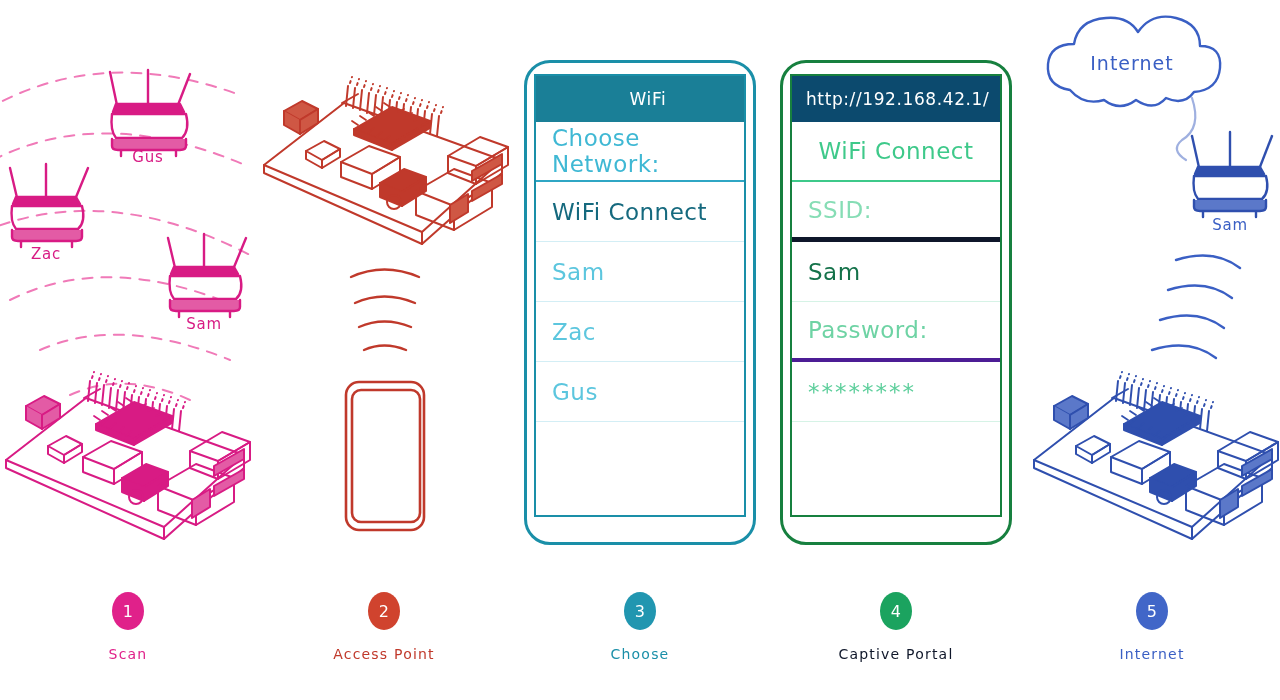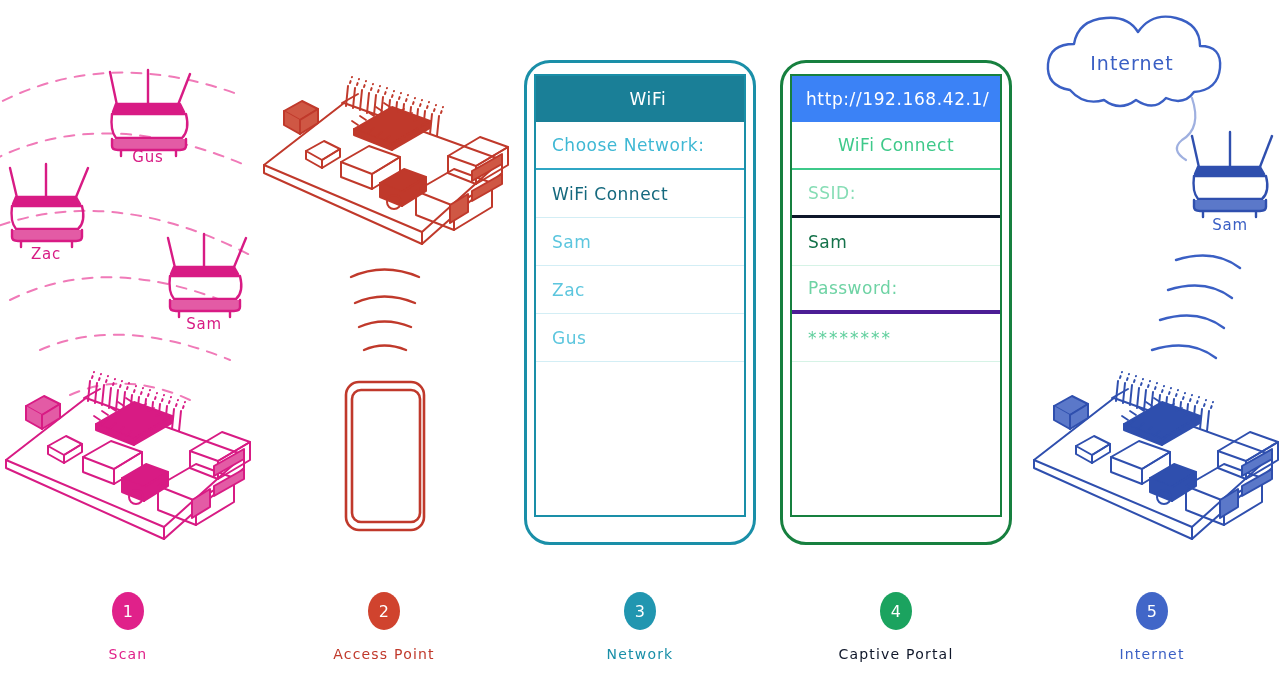--- a/index.html
+++ b/index.html
@@ -86,25 +86,25 @@
     align-items: center;
     color: #ffffff;
     font-size: 17px;
     letter-spacing: 0.6px;
     padding-left: 16px;
   }
   .bar-center { justify-content: center; }
   .bar-left   { justify-content: flex-start; padding-left: 14px; }
 
   .screen-row {
-    height: 48px;
+    height: 60px;
     display: flex;
     align-items: center;
     padding-left: 16px;
-    font-size: 17px;
+    font-size: 23px;
     letter-spacing: 0.5px;
     box-sizing: border-box;
   }
   .screen-row.center { justify-content: center; padding-left: 0; }
 
   
   .art-label {
     font-size: 15px;
     letter-spacing: 0.8px;
   }
@@ -311,35 +311,35 @@
         </div>
         <div class="screen-row" style="color:#5cc6de; border-bottom:1px solid #d3eef5;">
           <span>Gus</span>
         </div>
       </div>
     </div>
     <div class="step-footer">
       <div class="marker" style="background:#2196b0;">
         <span>3</span>
       </div>
-      <div class="step-label" style="color:#1a8fa8;">Network</div>
+      <div class="step-label" style="color:#1a8fa8;">Choose</div>
     </div>
   </div>
 
   <div class="step" style="left:768px;">
     <div class="phone" style="color:#17803f;">
       <div class="phone-outer"></div>
       <div class="phone-inner-frame">
-        <div class="phone-bar bar-left" style="background:#3b82f6;">
+        <div class="phone-bar bar-left" style="background:#0c4a6e;">
           <span>http://192.168.42.1/</span>
         </div>
         <div class="screen-row center" style="color:#3ec98a; border-bottom:2px solid #3ec98a;">
           <span>WiFi Connect</span>
         </div>
-        <div class="screen-row" style="color:#86ddb5; border-bottom:3px solid #0f172a;">
+        <div class="screen-row" style="color:#86ddb5; border-bottom:5px solid #0f172a;">
           <span>SSID:</span>
         </div>
         <div class="screen-row" style="color:#14724a; border-bottom:1px solid #d6f3e6;">
           <span>Sam</span>
         </div>
         <div class="screen-row" style="color:#6ed3a4; border-bottom:4px solid #4c1d95;">
           <span>Password:</span>
         </div>
         <div class="screen-row" style="color:#5ecf9c; border-bottom:1px solid #d6f3e6; letter-spacing:2px;">
           <span>********</span>

